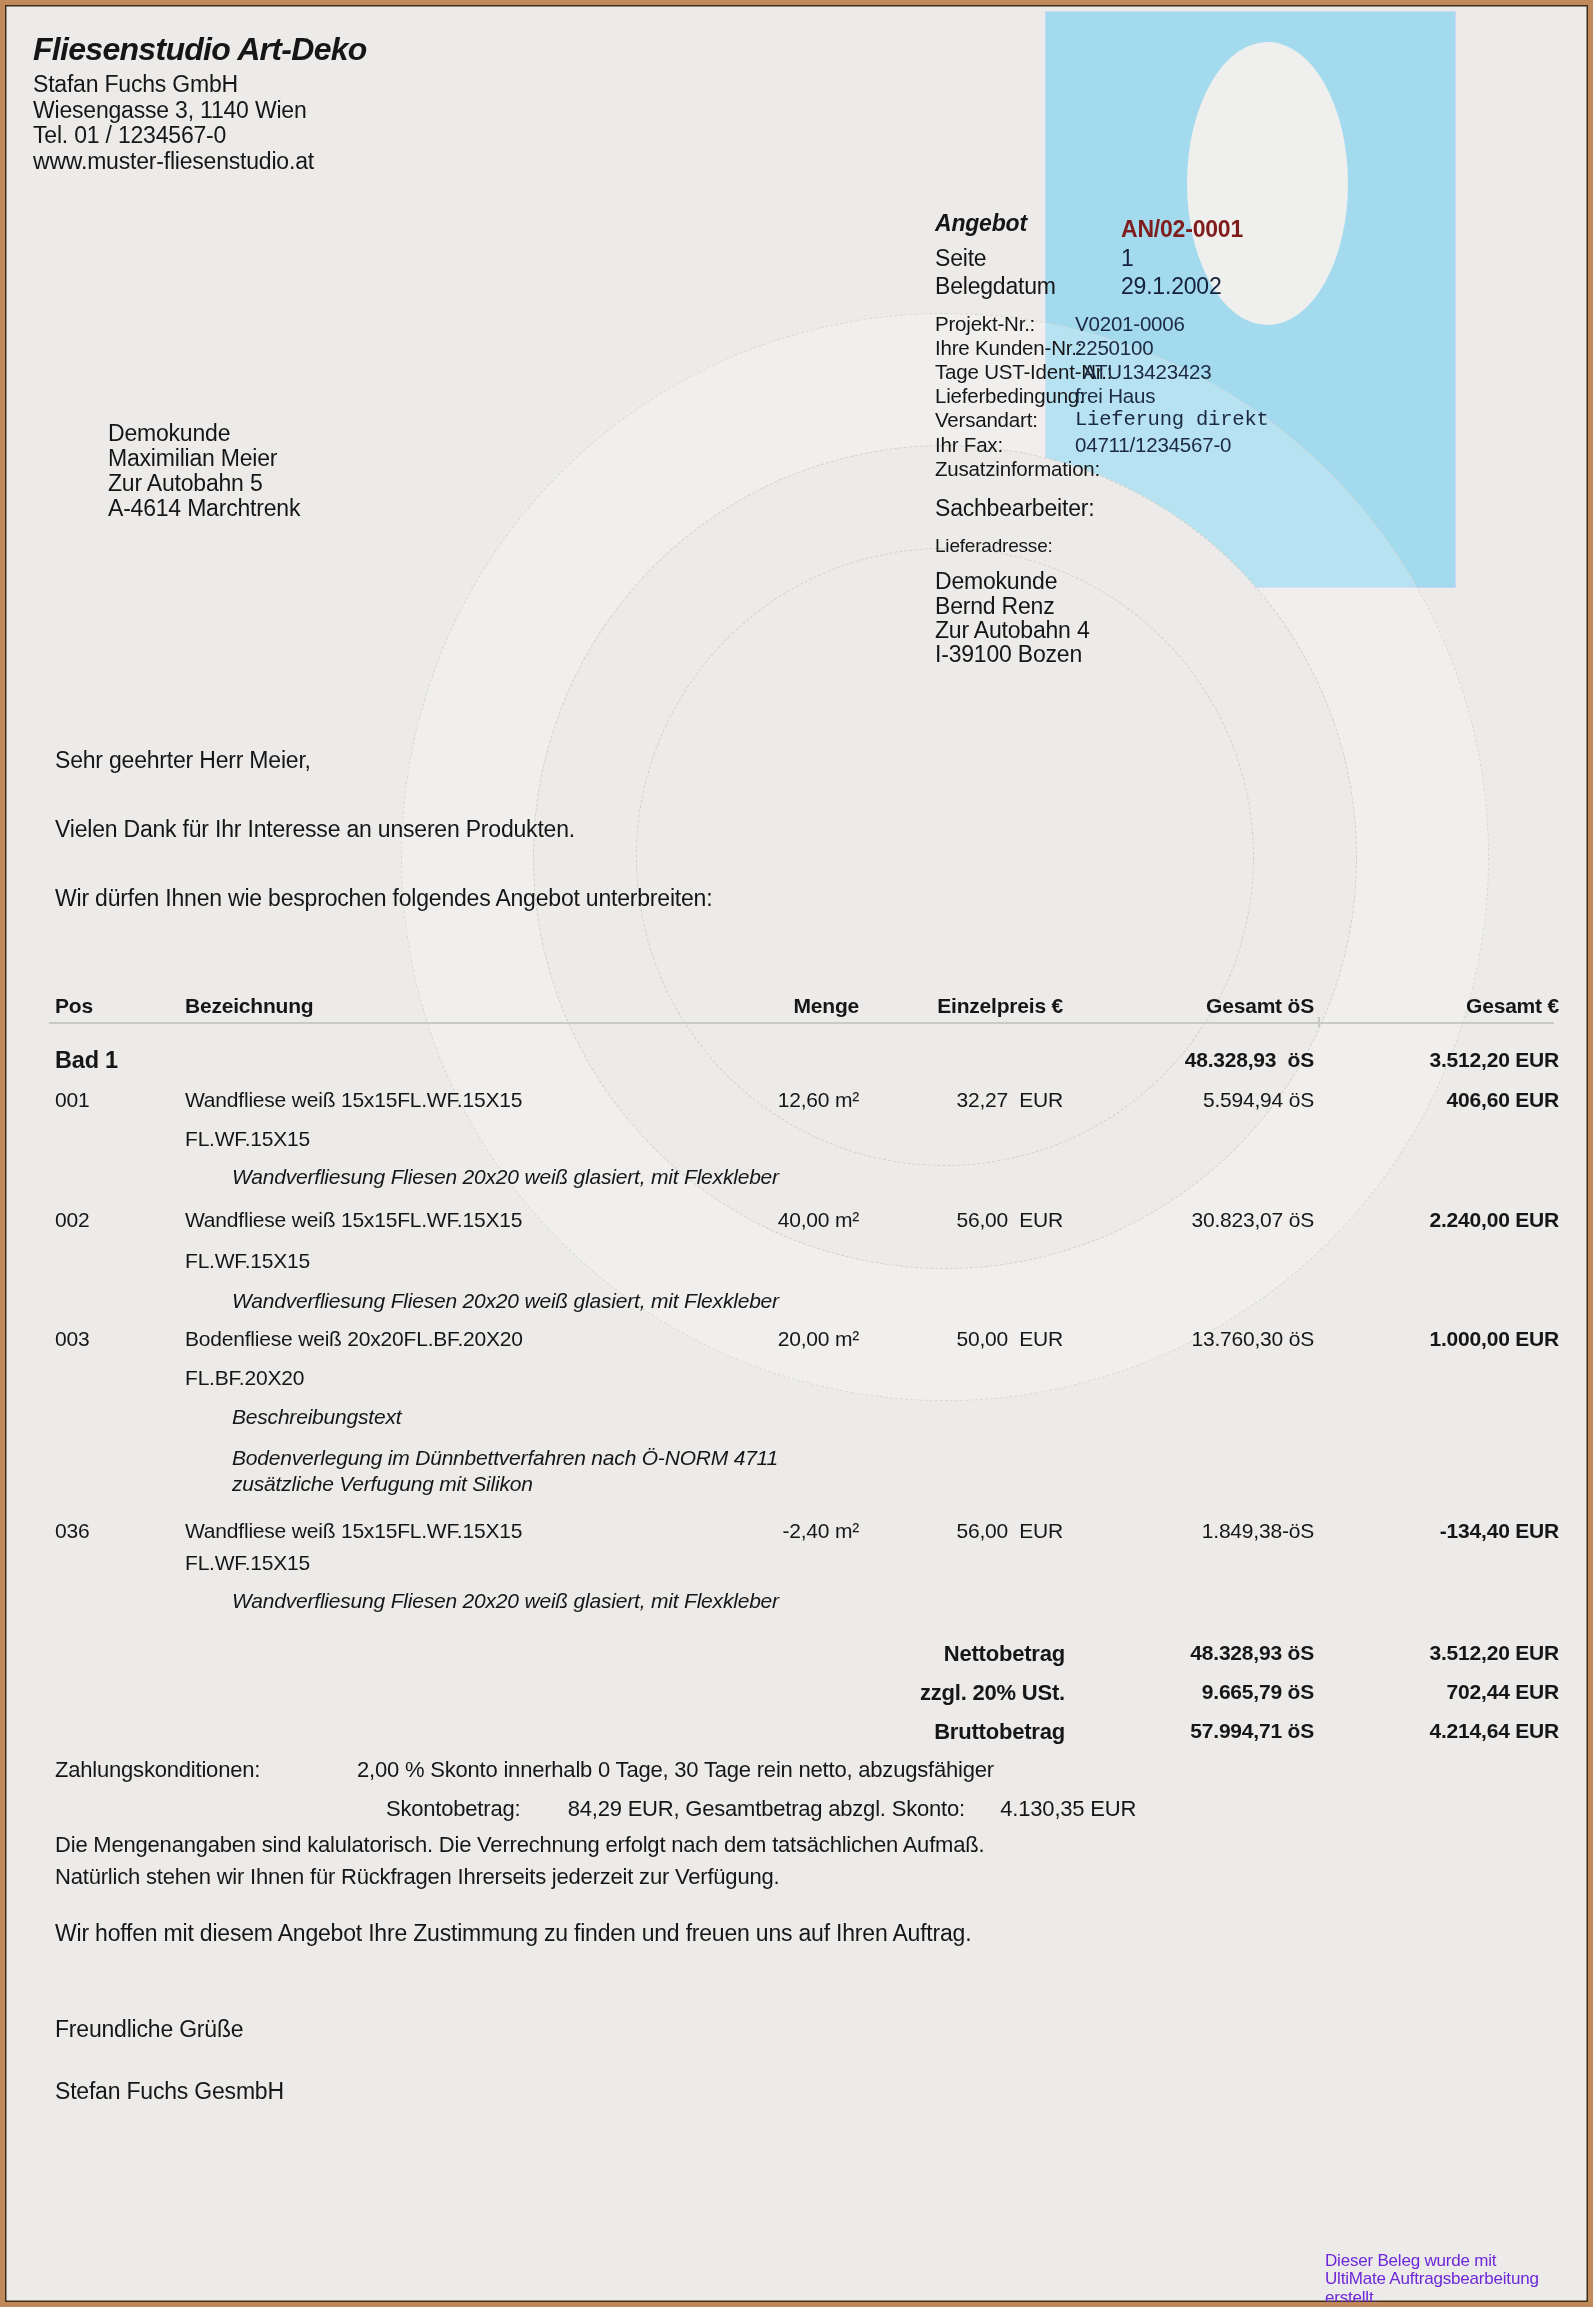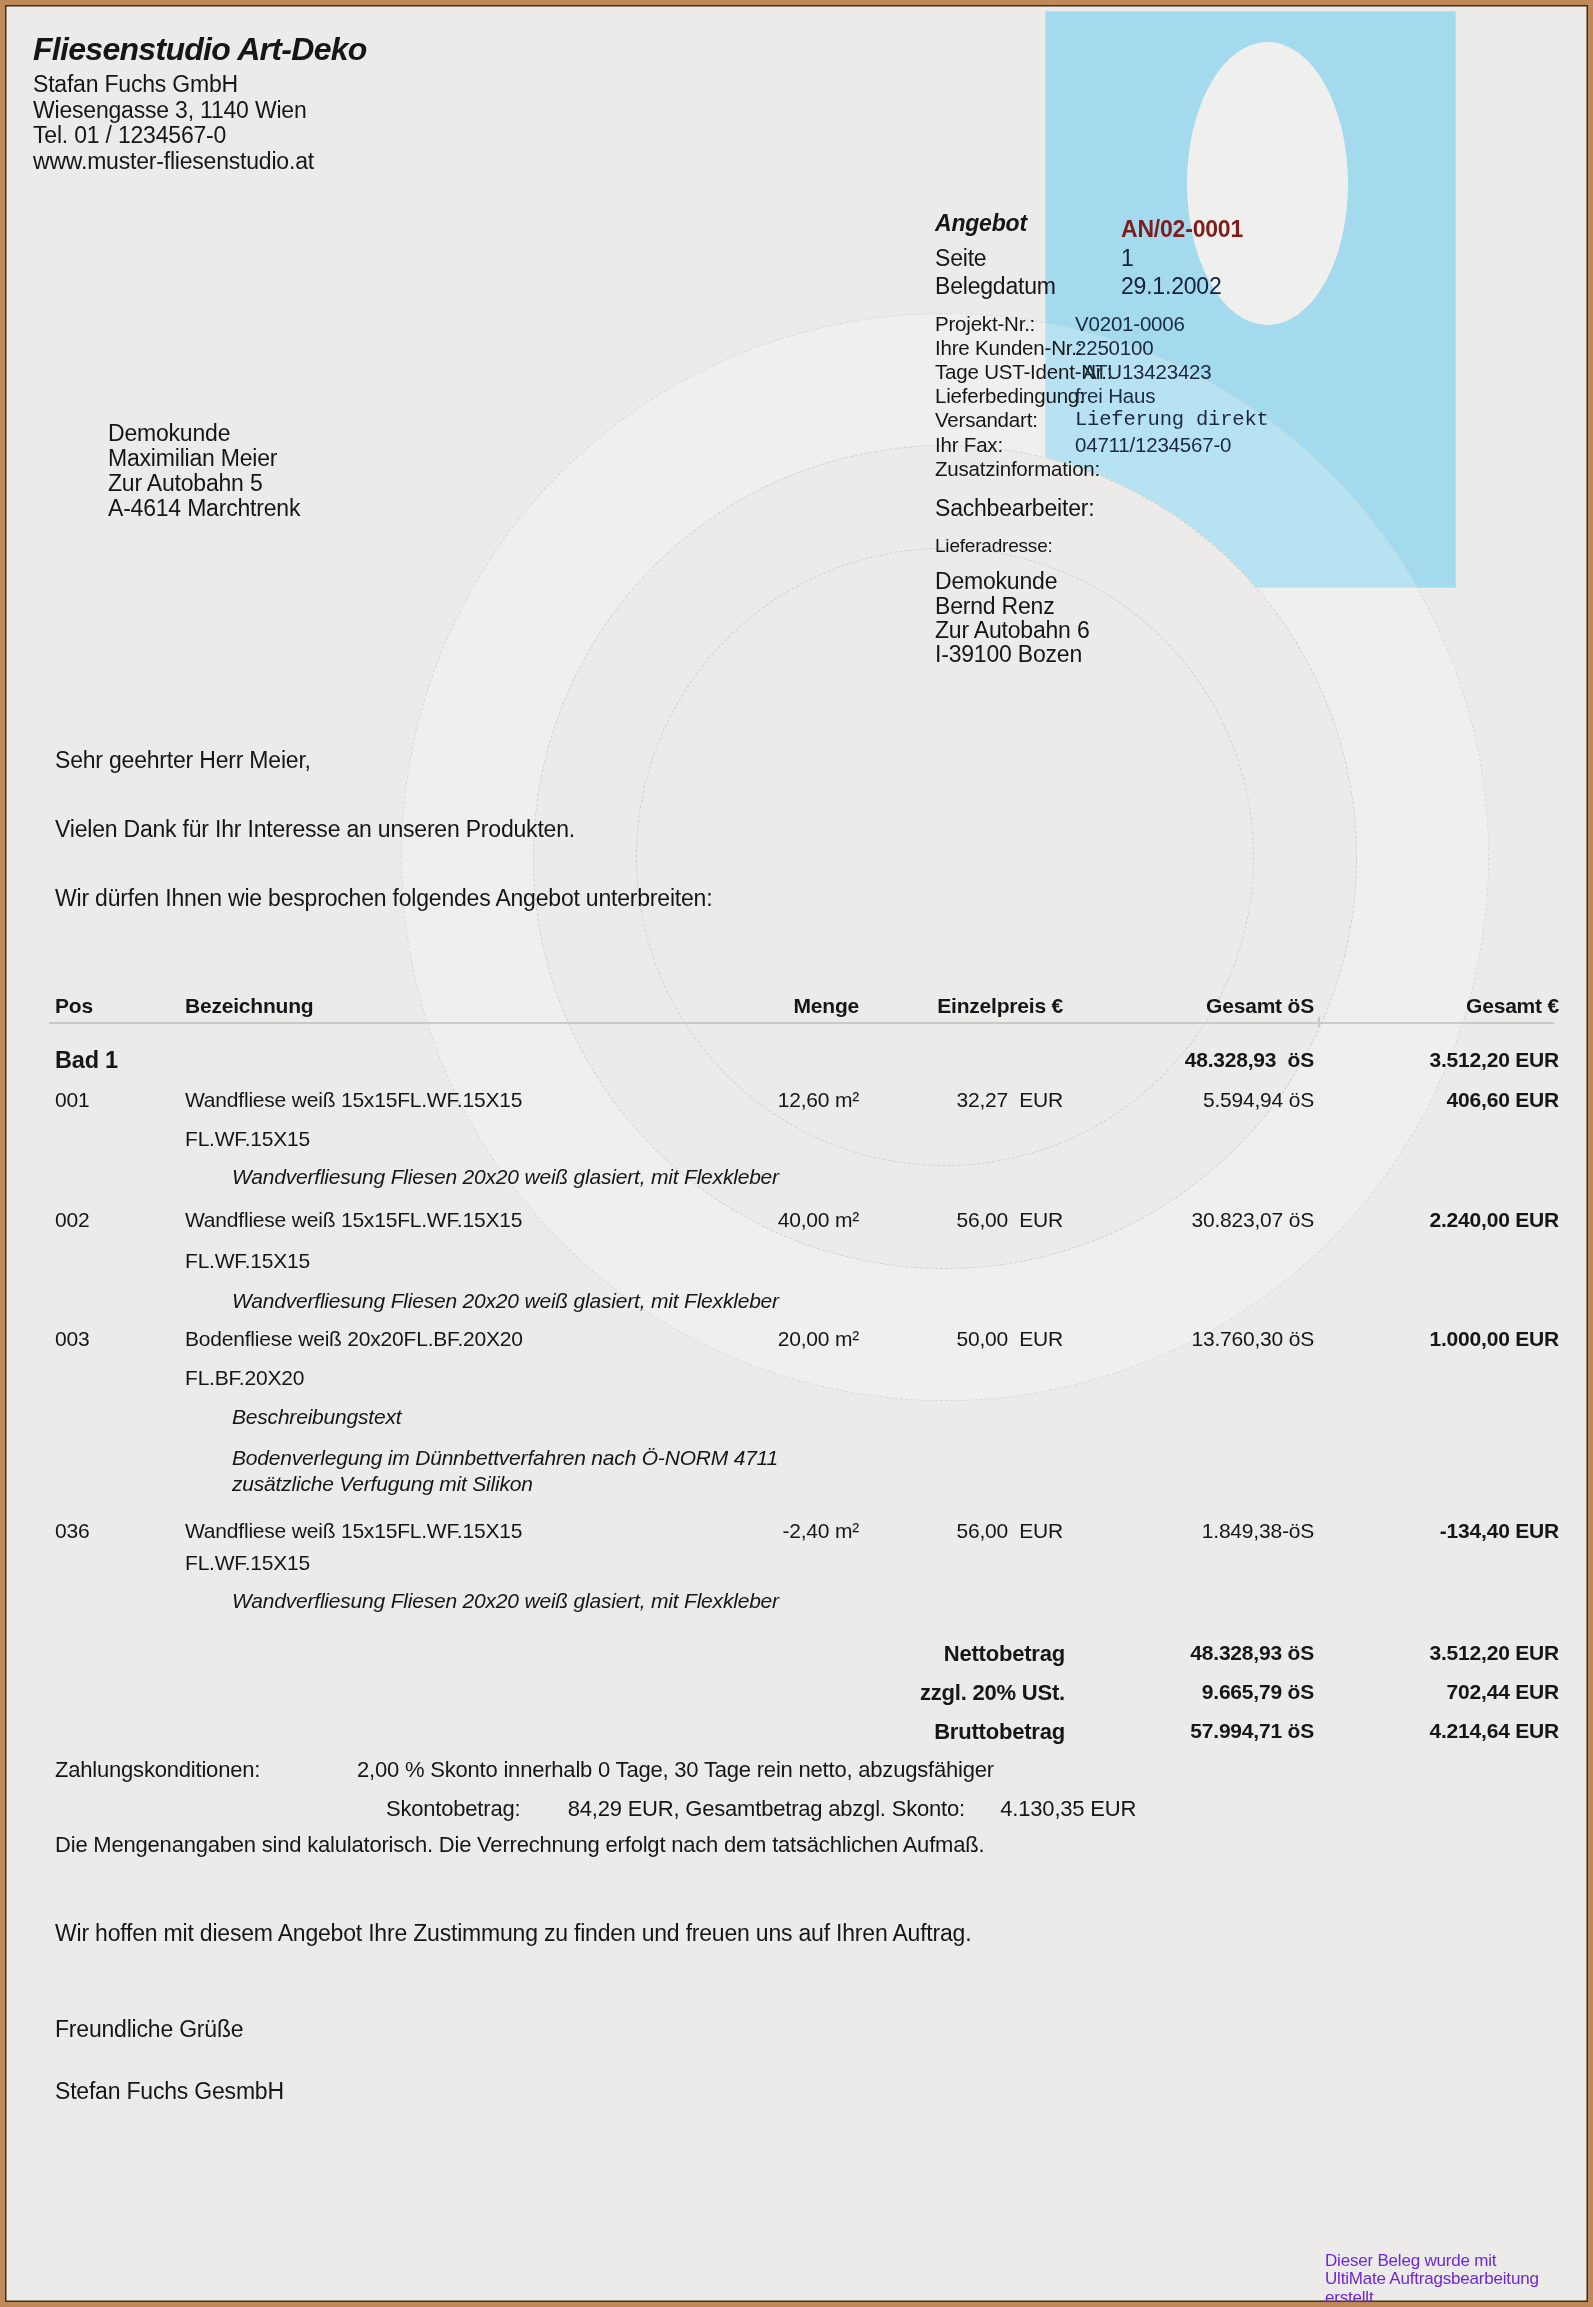--- a/index.html
+++ b/index.html
@@ -88,21 +88,21 @@
   <div class="abs txt info-value" style="left:1070px;top:403px;font-family:Liberation Mono, monospace;">Lieferung direkt</div>
   <div class="abs txt info-label" style="left:930px;top:428px;">Ihr Fax:</div>
   <div class="abs txt info-value" style="left:1070px;top:428px;">04711/1234567-0</div>
   <div class="abs txt info-label" style="left:930px;top:452px;">Zusatzinformation:</div>
 
   <div class="abs txt doc-label" style="left:930px;top:490px;">Sachbearbeiter:</div>
   <div class="abs txt small-label" style="left:930px;top:530px;">Lieferadresse:</div>
 
   <div class="abs txt addr" style="left:930px;top:563px;">Demokunde</div>
   <div class="abs txt addr" style="left:930px;top:588px;">Bernd Renz</div>
-  <div class="abs txt addr" style="left:930px;top:612px;">Zur Autobahn 6</div>
+  <div class="abs txt addr" style="left:930px;top:612px;">Zur Autobahn 4</div>
   <div class="abs txt addr" style="left:930px;top:636px;">I-39100 Bozen</div>
 
   <div class="abs txt addr" style="left:103px;top:415px;">Demokunde</div>
   <div class="abs txt addr" style="left:103px;top:440px;">Maximilian Meier</div>
   <div class="abs txt addr" style="left:103px;top:465px;">Zur Autobahn 5</div>
   <div class="abs txt addr" style="left:103px;top:490px;">A-4614 Marchtrenk</div>
 
   <div class="abs txt body-text" style="left:50px;top:742px;">Sehr geehrter Herr Meier,</div>
   <div class="abs txt body-text" style="left:50px;top:811px;">Vielen Dank für Ihr Interesse an unseren Produkten.</div>
   <div class="abs txt body-text" style="left:50px;top:880px;">Wir dürfen Ihnen wie besprochen folgendes Angebot unterbreiten:</div>
@@ -165,20 +165,21 @@
   <div class="abs txt cell b r" style="left:1060px;top:1675px;">9.665,79 öS</div>
   <div class="abs txt cell b r" style="left:1305px;top:1675px;">702,44 EUR</div>
   <div class="abs txt tot-label" style="left:767px;top:1714px;">Bruttobetrag</div>
   <div class="abs txt cell b r" style="left:1060px;top:1714px;">57.994,71 öS</div>
   <div class="abs txt cell b r" style="left:1305px;top:1714px;">4.214,64 EUR</div>
 
   <div class="abs txt cond" style="left:50px;top:1752px;">Zahlungskonditionen:</div>
   <div class="abs txt cond" style="left:352px;top:1752px;">2,00 % Skonto innerhalb 0 Tage, 30 Tage rein netto, abzugsfähiger</div>
   <div class="abs txt cond" style="left:381px;top:1791px;">Skontobetrag:        84,29 EUR, Gesamtbetrag abzgl. Skonto:      4.130,35 EUR</div>
   <div class="abs txt cond" style="left:50px;top:1827px;">Die Mengenangaben sind kalulatorisch. Die Verrechnung erfolgt nach dem tatsächlichen Aufmaß.</div>
+  <div class="abs txt cond" style="left:50px;top:1859px;">Natürlich stehen wir Ihnen für Rückfragen Ihrerseits jederzeit zur Verfügung.</div>
 
   <div class="abs txt body-text" style="left:50px;top:1915px;">Wir hoffen mit diesem Angebot Ihre Zustimmung zu finden und freuen uns auf Ihren Auftrag.</div>
   <div class="abs txt body-text" style="left:50px;top:2011px;">Freundliche Grüße</div>
   <div class="abs txt body-text" style="left:50px;top:2073px;">Stefan Fuchs GesmbH</div>
 
   <div class="abs txt footer" style="left:1320px;top:2246px;">Dieser Beleg wurde mit</div>
   <div class="abs txt footer" style="left:1320px;top:2264px;">UltiMate Auftragsbearbeitung</div>
   <div class="abs txt footer" style="left:1320px;top:2283px;">erstellt.</div>
 
 </div>

